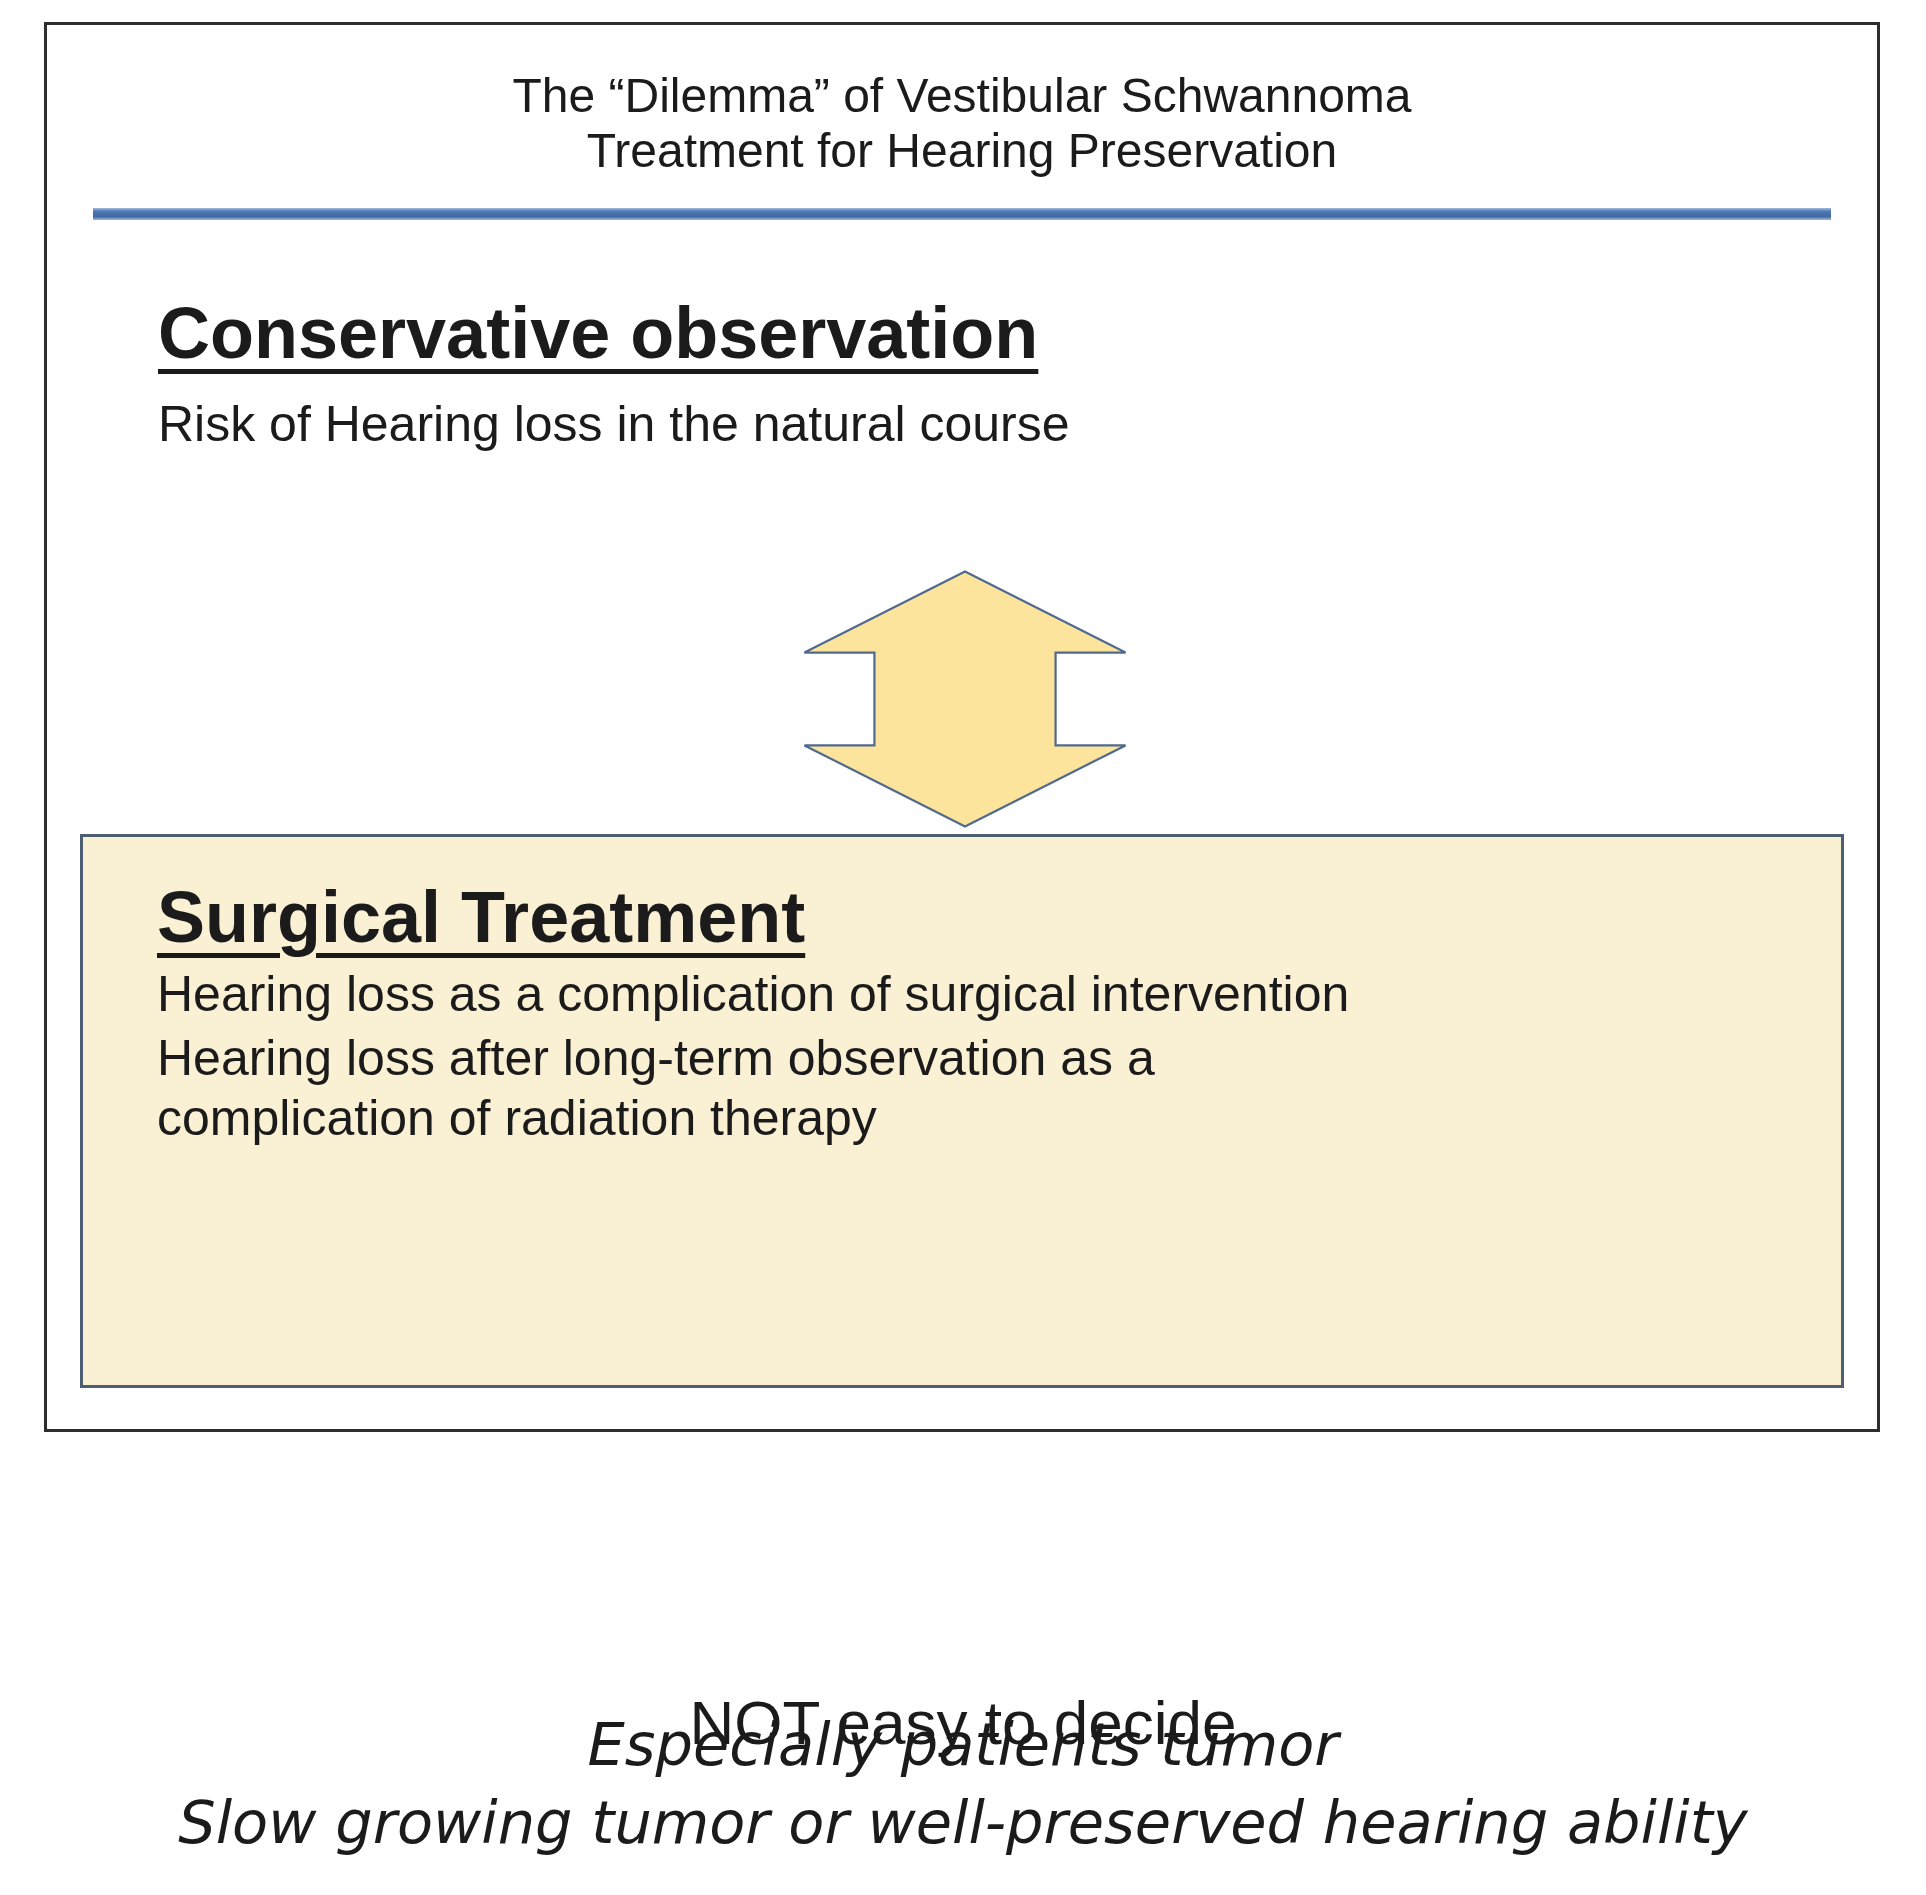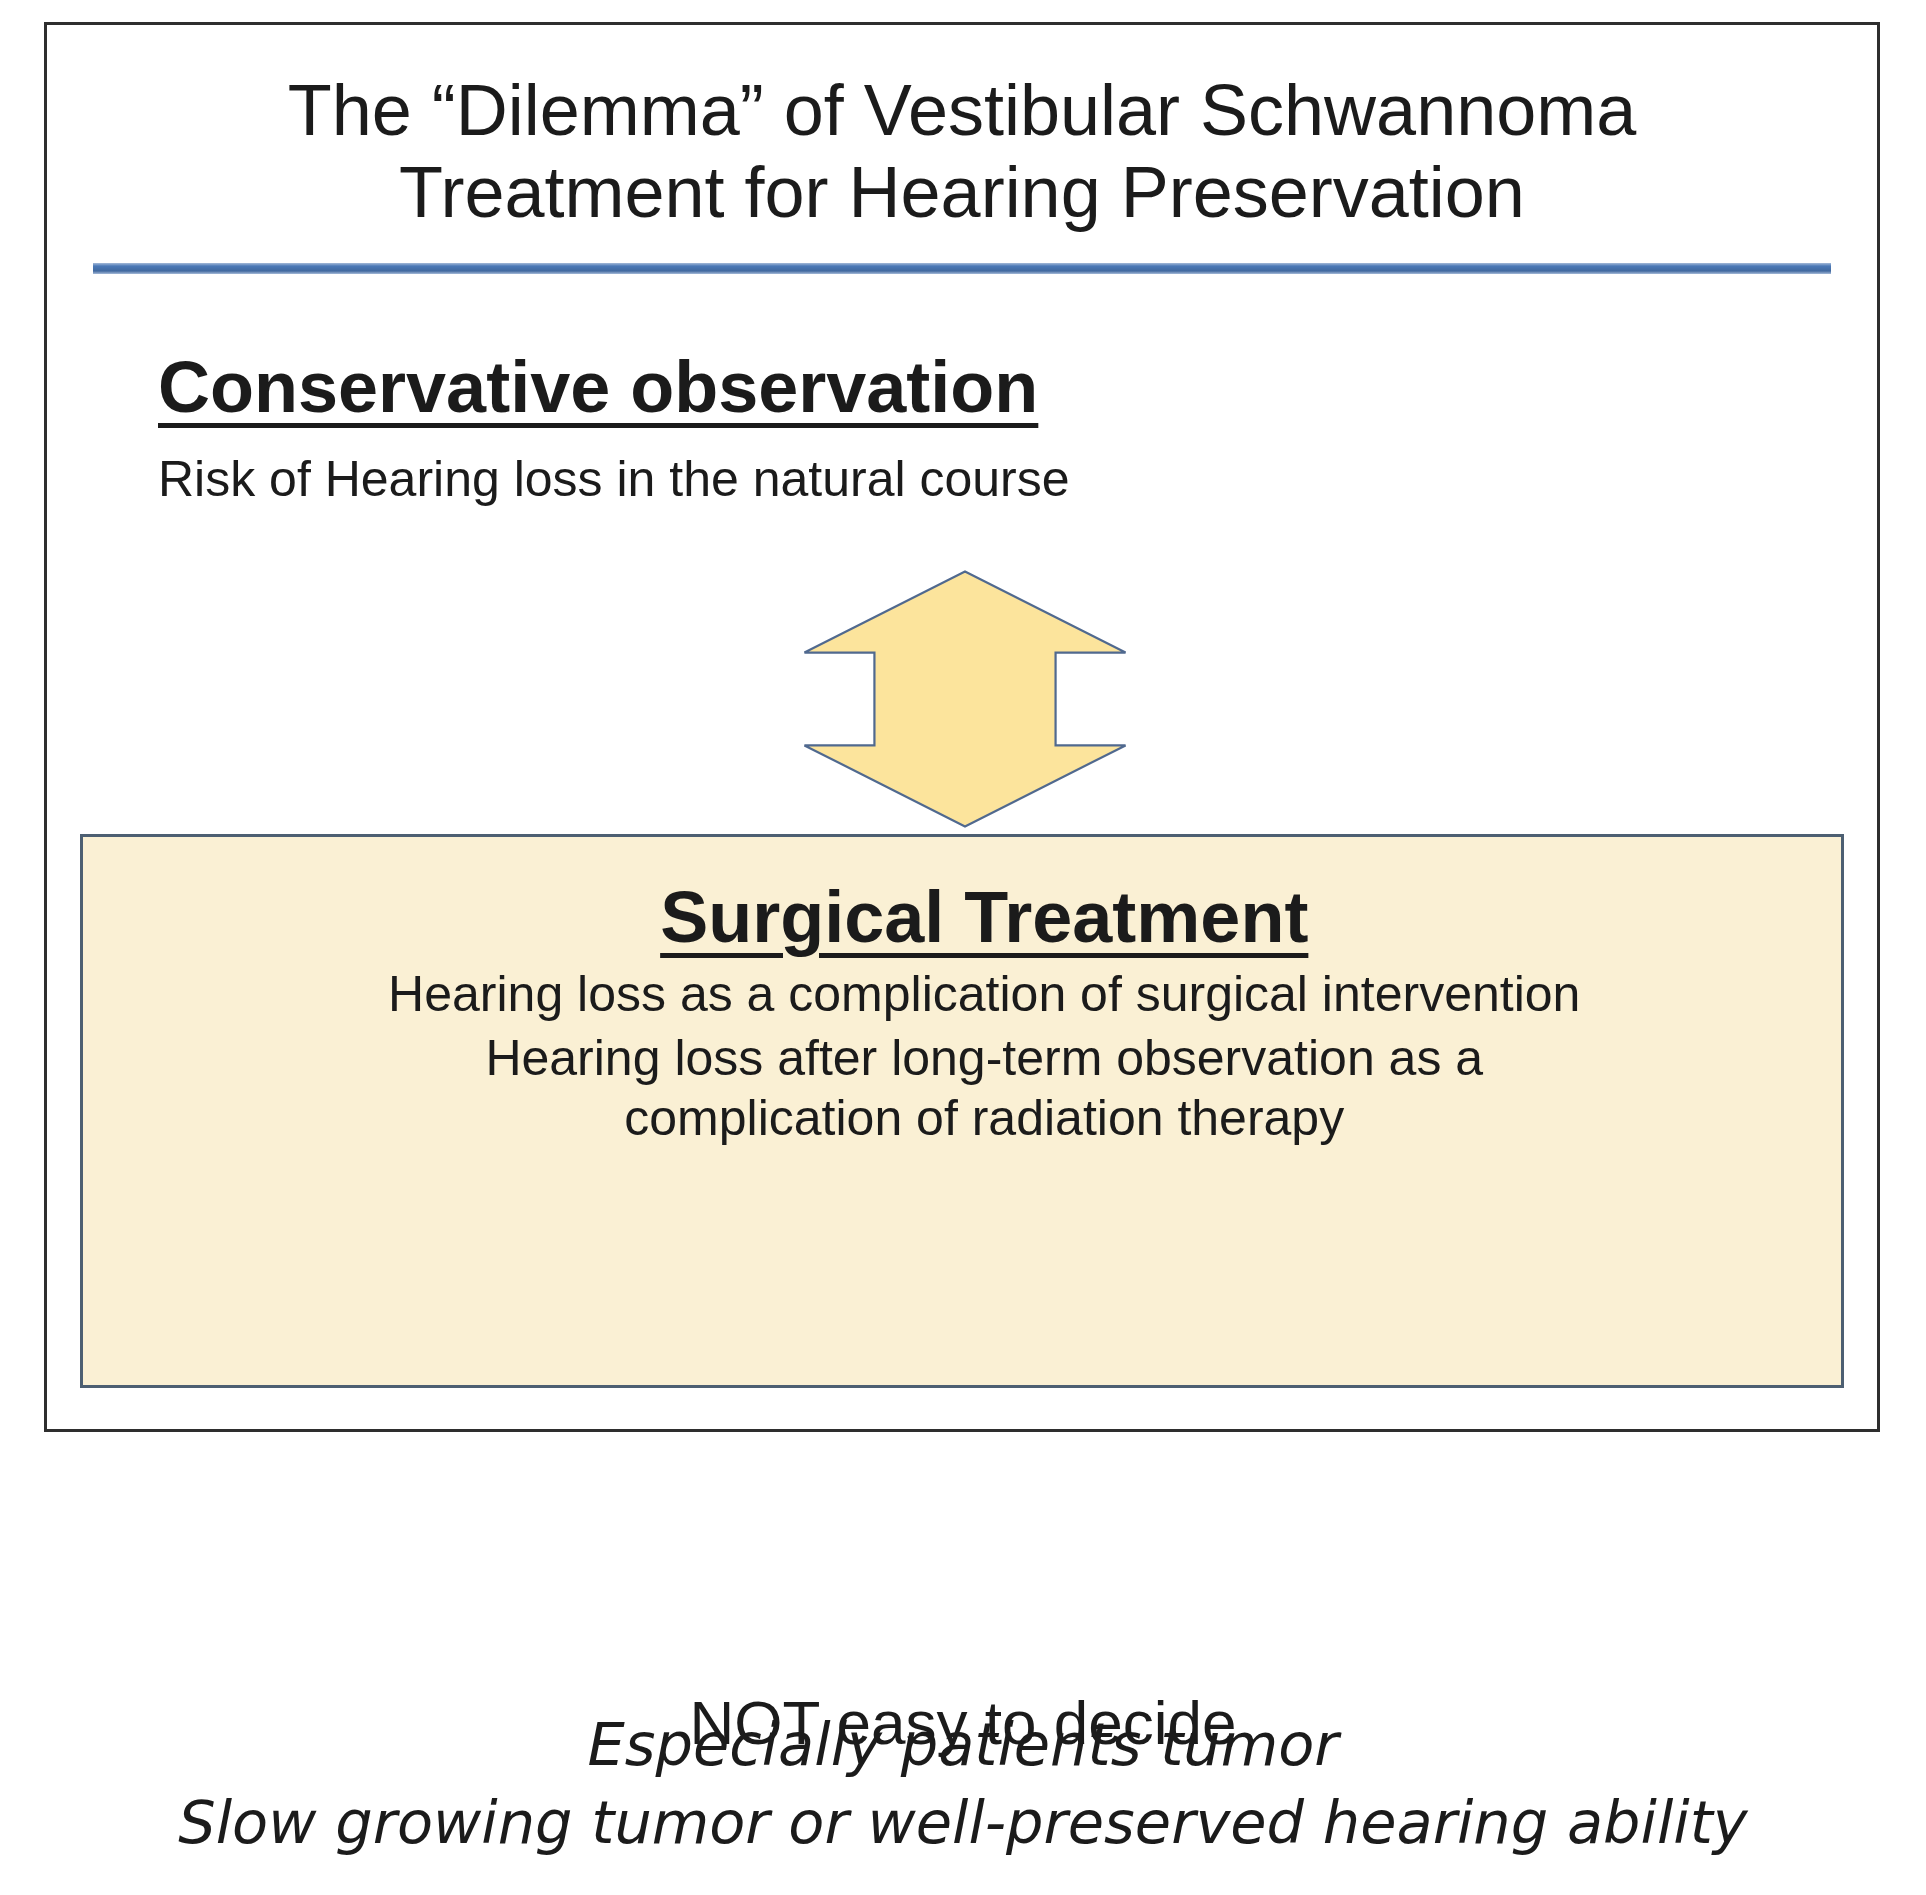--- a/index.html
+++ b/index.html
@@ -24,21 +24,21 @@
     top: 22px;
     width: 1830px;
     height: 1404px;
     border: 3.7px solid #2e2e2e;
     background: #ffffff;
   }
 
   .slide-title {
     padding-top: 44px;
     text-align: center;
-    font-size: 72px;
+    font-size: 48px;
     line-height: 1.14;
     letter-spacing: 0;
   }
 
   .divider {
     height: 11.8px;
     margin: 29.5px 46px 0 46px;
     background: linear-gradient(to bottom, #a5bad8 0%, #4b79b7 28%, #41699f 72%, #a5bad8 100%);
   }
 
@@ -72,21 +72,20 @@
   .treatment-box {
     position: absolute;
     box-sizing: border-box;
     left: 33px;
     top: 809px;
     width: 1764px;
     height: 554px;
     border: 3.7px solid #4d5f72;
     background: #faf0d4;
     padding: 37px 29.5px 0 74px;
-    text-align: center;
   }
   .treatment-box .body-line { margin-top: 4px; }
   .treatment-box .second { margin-top: 66px; }
 
   .conclusion {
     position: absolute;
     left: 0;
     top: 1518px;
     width: 100%;
     text-align: center;

